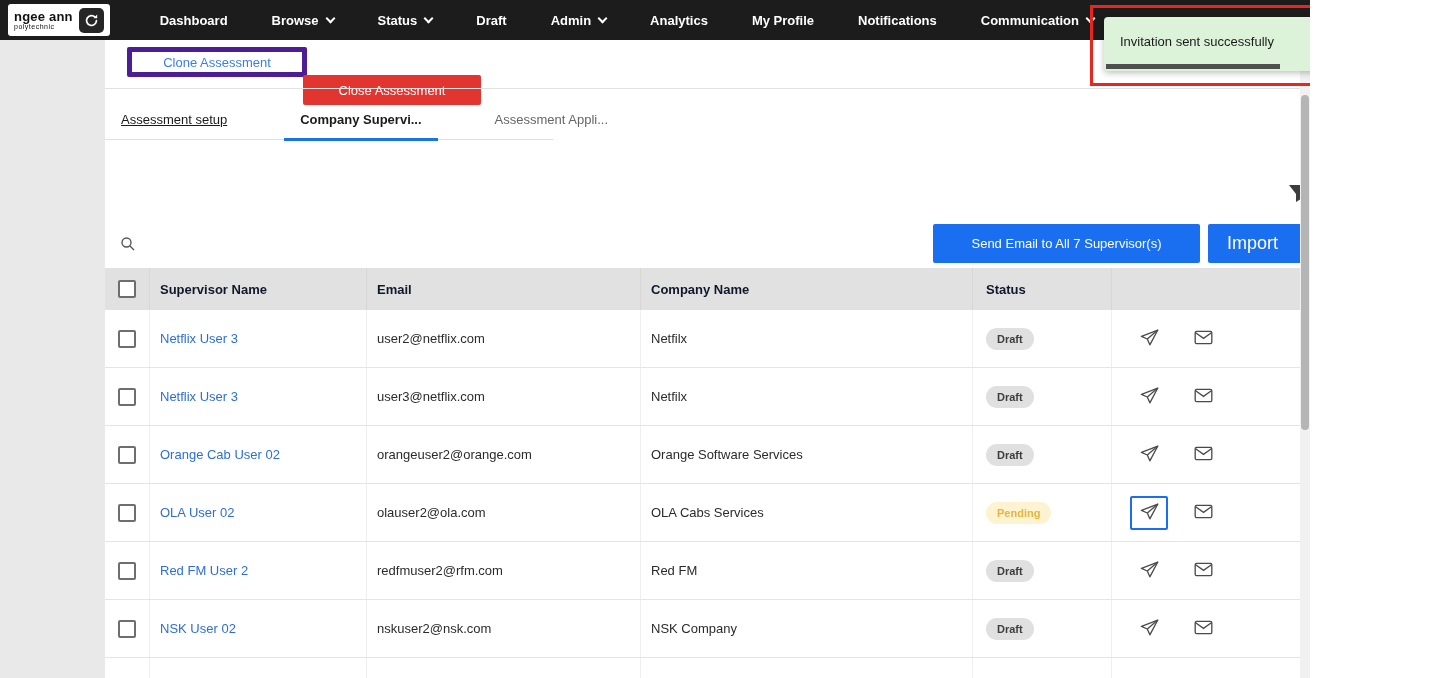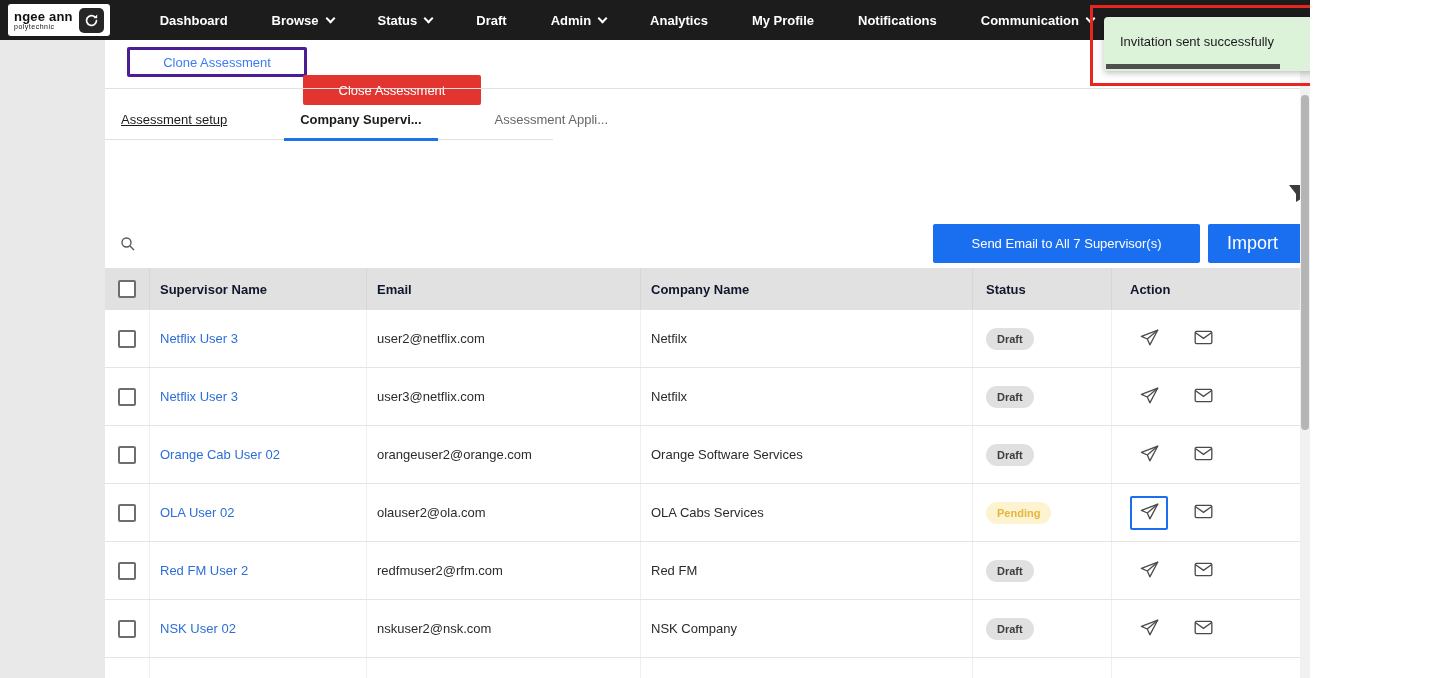--- a/index.html
+++ b/index.html
@@ -22,21 +22,21 @@
   .nav { display:flex; align-items:center; gap:34px; margin-left:40px; }
   .nav-item { color:#fff; font-size:13px; font-weight:700; cursor:pointer;
               display:flex; align-items:center; white-space:nowrap;margin-left:10px; }
   .chev { width:7px; height:7px; border-right:2px solid #fff; border-bottom:2px solid #fff;
           transform:rotate(45deg); margin-left:8px; margin-top:-4px; display:inline-block; }
 
   
   .left-strip { position:absolute; left:0; top:40px; width:105px; height:638px; background:#e9e9e9; }
 
   .btn-clone { position:absolute; left:127px; top:47px; width:180px; height:30px; background:#fff;
-               border:3px solid #4c1d95; color:#3c7cf0; font-size:13px; border-radius:2px; cursor:pointer; }
+               border:5px solid #4c1d95; color:#3c7cf0; font-size:13px; border-radius:2px; cursor:pointer; }
   .btn-close { position:absolute; left:303px; top:47px; width:178px; height:30px; background:#e23530;
                border:none; color:#fff; font-size:13px; border-radius:2px; cursor:pointer;margin-top:28px; }
   .divider { position:absolute; left:105px; top:88px; width:1214px; height:1px; background:#e2e2e2; }
 
   .tabs { position:absolute; left:105px; top:100px; width:448px; height:40px;
           border-bottom:1px solid #e0e0e0; display:flex;gap:41px; }
   .tab { position:relative; padding:12px 16px 0 16px; font-size:13px; color:#1b1b1b;
          cursor:pointer; white-space:nowrap; }
   .tab.underlined span { text-decoration:underline; }
   .tab.active { font-weight:700; }
@@ -181,21 +181,20 @@
 
   <div class="table">
     <div class="thead">
       <div class="th c0">
           <span class="checkbox"></span>
         </div>
       <div class="th c1">Supervisor Name</div>
       <div class="th c2">Email</div>
       <div class="th c3">Company Name</div>
       <div class="th c4">Status</div>
-      <div class="th c5">Action</div>
     </div>
     <div>
   <div class="tr">
     <div class="td c0">
       <span class="checkbox"></span>
     </div>
     <div class="td c1">
       <a href="#" class="name-link">Netflix User 3</a>
     </div>
     <div class="td c2">user2@netflix.com</div>

